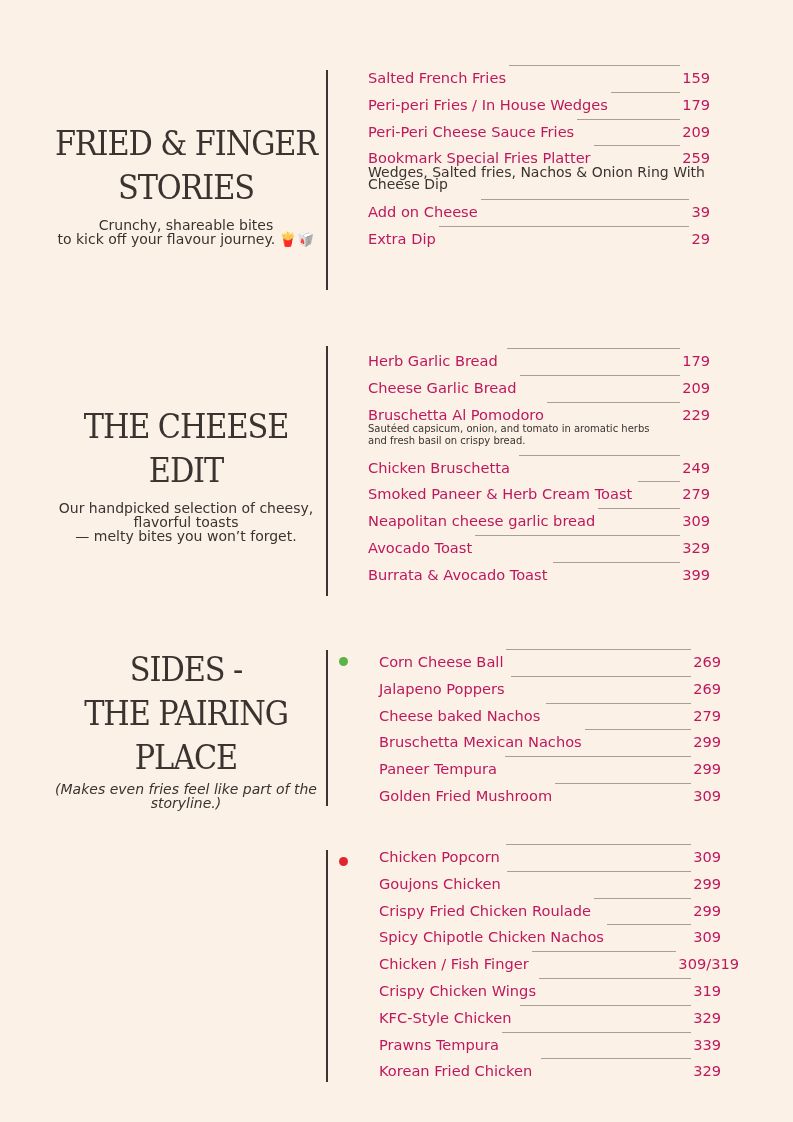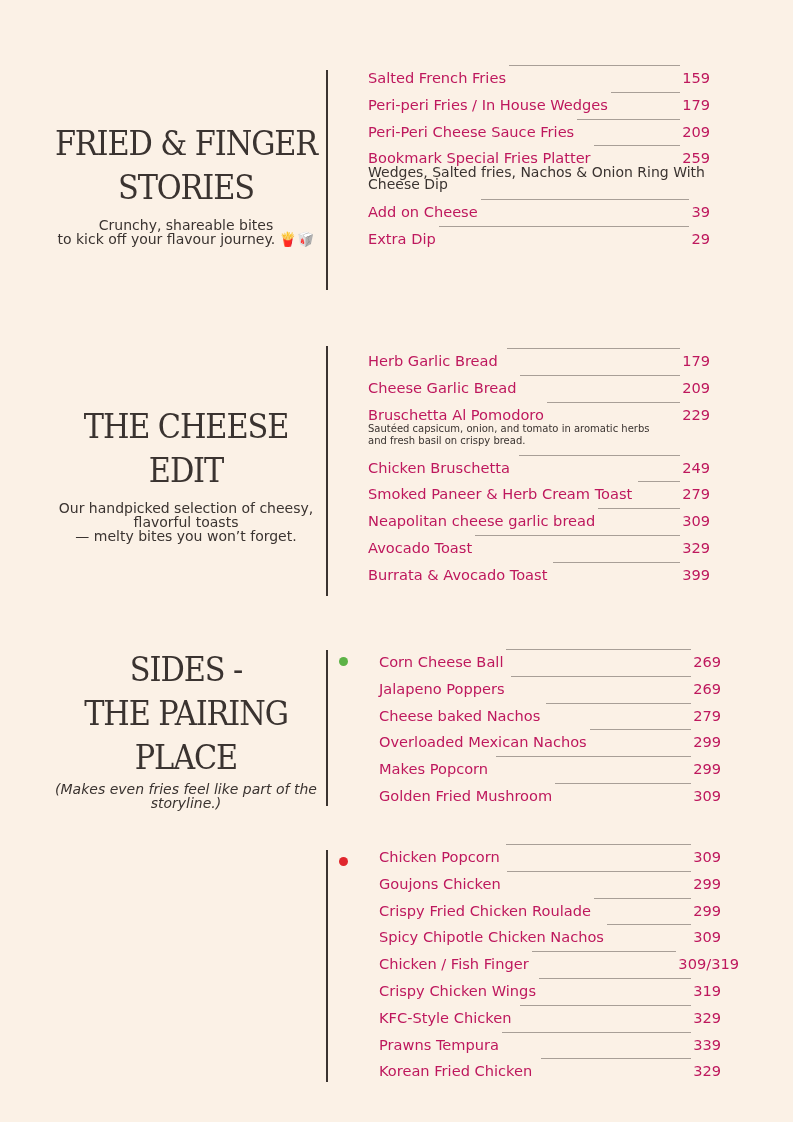--- a/index.html
+++ b/index.html
@@ -239,28 +239,28 @@
     </div>
   <div class="item">
       <div class="item-row">
         <span class="item-name">Cheese baked Nachos</span>
         <span class="leader" style="margin-left:6px;"></span>
         <span class="price">279</span>
       </div>
     </div>
   <div class="item">
       <div class="item-row">
-        <span class="item-name">Overloaded Mexican Nachos</span>
+        <span class="item-name">Bruschetta Mexican Nachos</span>
         <span class="leader"></span>
         <span class="price">299</span>
       </div>
     </div>
   <div class="item">
       <div class="item-row">
-        <span class="item-name">Makes Popcorn</span>
+        <span class="item-name">Paneer Tempura</span>
         <span class="leader" style="margin-left:8px;"></span>
         <span class="price">299</span>
       </div>
     </div>
   <div class="item">
       <div class="item-row">
         <span class="item-name">Golden Fried Mushroom</span>
         <span class="leader"></span>
         <span class="price">309</span>
       </div>

